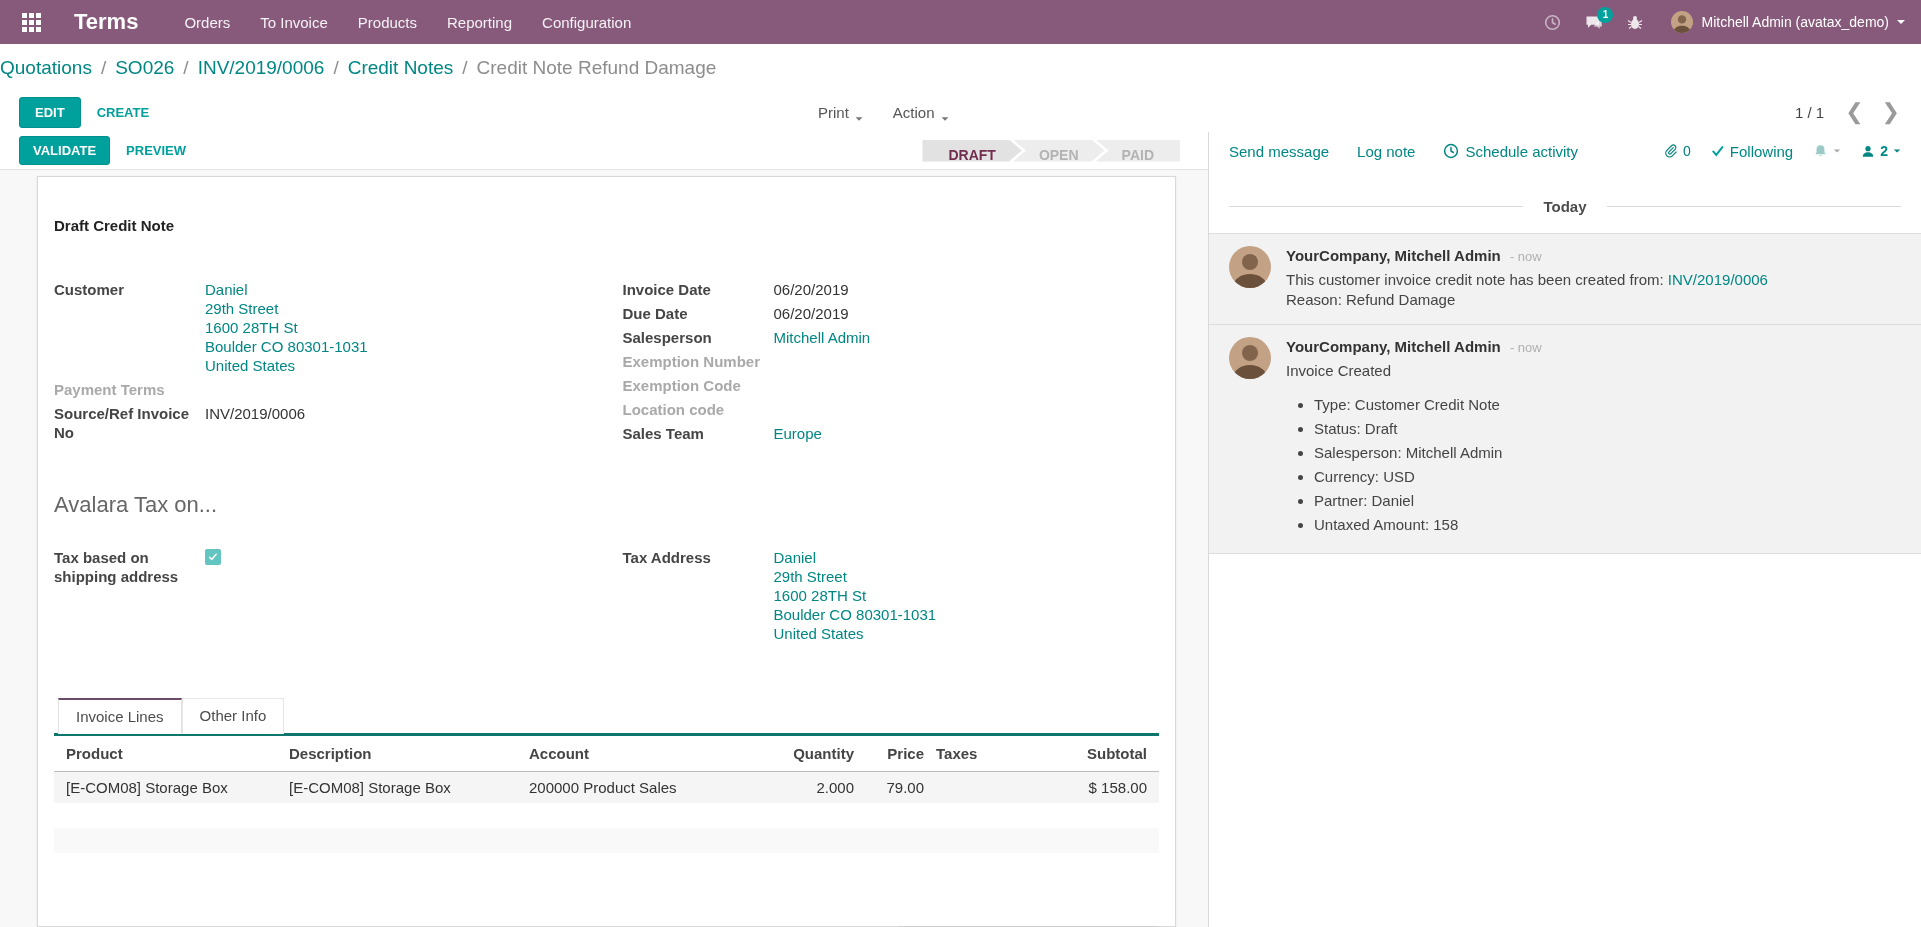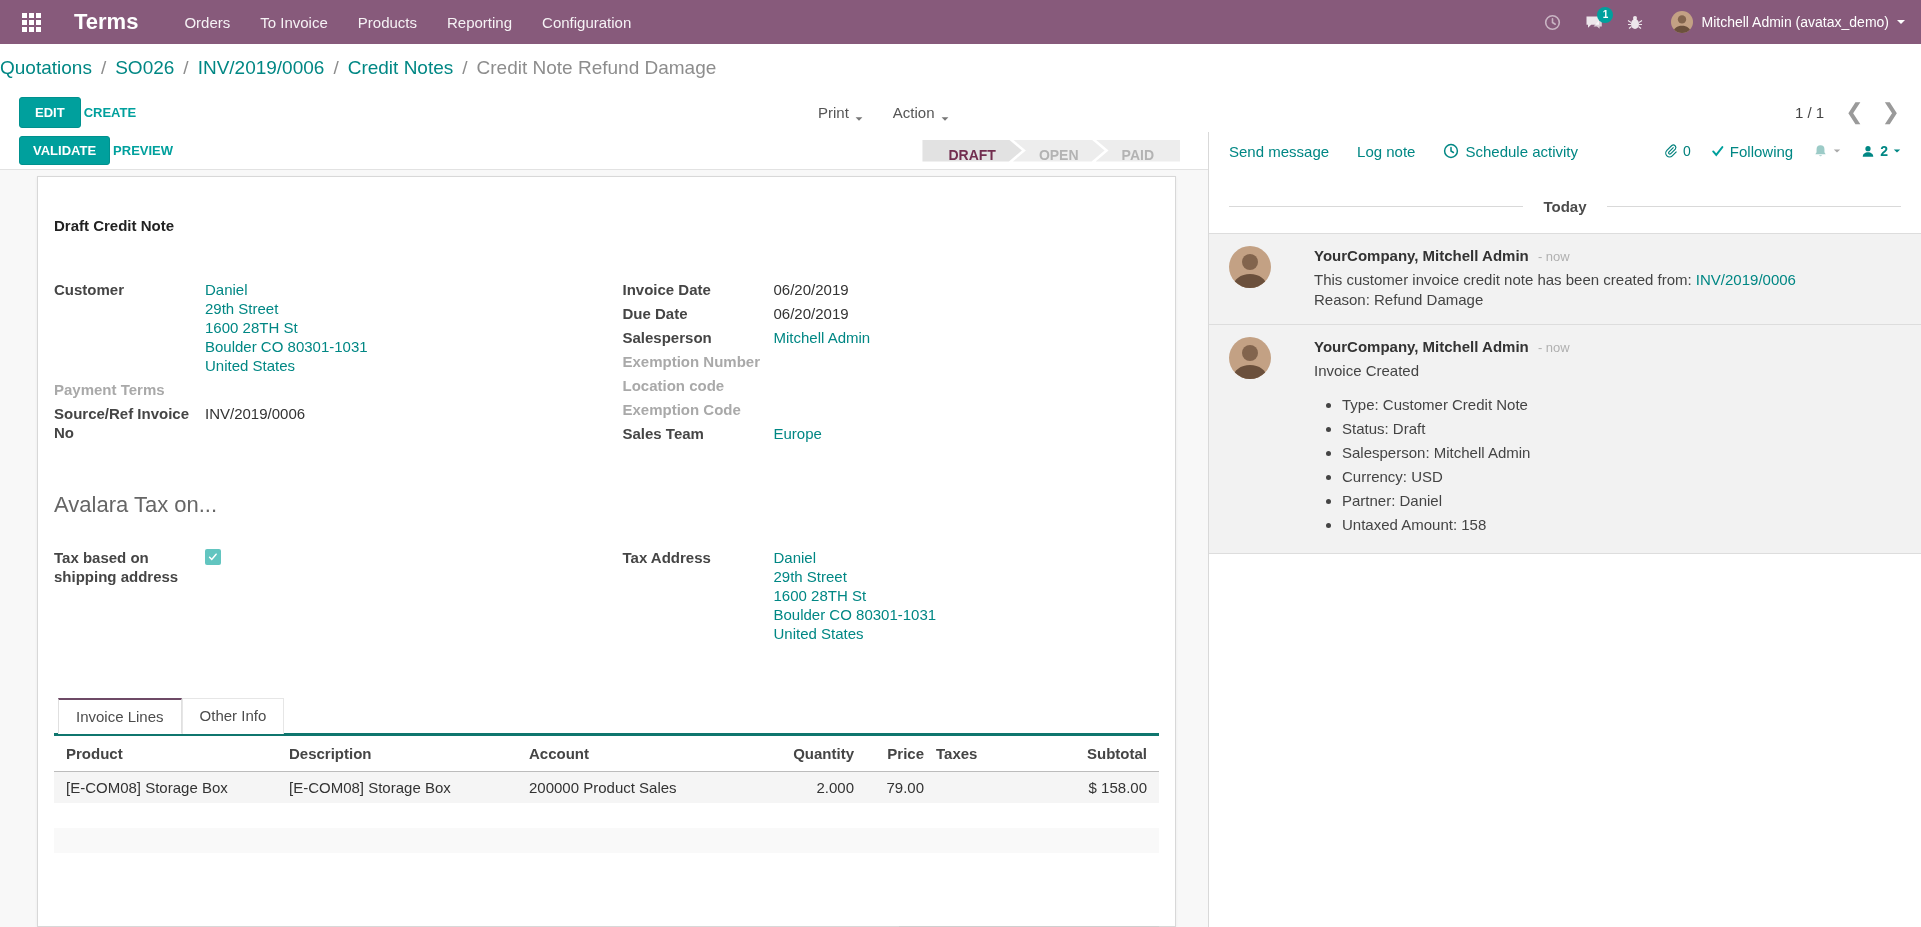--- a/index.html
+++ b/index.html
@@ -25,21 +25,21 @@
   .user-menu .caret { border-top-color: #fff; }
 
   
   .breadcrumb-row { height: 48px; display: flex; align-items: center; font-size: 19px; background: #fff; flex-shrink: 0; }
   .breadcrumb-row a { color: #008784; text-decoration: none; cursor: pointer; }
   .bc-sep { color: #8d8d8d; margin: 0 9px; }
   .bc-current { color: #8d8d8d; }
 
   .cp-buttons { height: 40px; display: flex; align-items: center; padding-left: 19px; position: relative; background: #fff; flex-shrink: 0; }
   .btn-primary { background: #00A09D; color: #fff; border: 1px solid #00918e; font-size: 13px; font-weight: bold; padding: 7px 15px; border-radius: 3px; cursor: pointer; font-family: inherit; }
-  .btn-link { background: none; border: none; color: #00A09D; font-size: 13px; font-weight: bold; padding: 7px 3px; cursor: pointer; font-family: inherit; }
+  .btn-link { background: none; border: none; color: #00A09D; font-size: 13px; font-weight: bold; padding: 7px 16px; cursor: pointer; font-family: inherit; }
   .center-group { position: absolute; left: 818px; display: flex; gap: 30px; }
   .dd { display: flex; align-items: flex-end; gap: 6px; color: #555; font-size: 15px; cursor: pointer; }
   .dd .caret { border-top-color: #777; transform: scale(.85); }
   .pager { margin-left: auto; margin-right: 16px; display: flex; align-items: center; gap: 8px; }
   .pager-count { color: #444; font-size: 15px; margin-right: 8px; }
   .pager-btn { background: none; border: none; color: #9a9a9a; font-size: 22px; line-height: 1; cursor: pointer; padding: 0 5px; font-family: inherit; }
 
   
   .main { display: flex; flex: 1; min-height: 0; }
   .left-pane { width: 1209px; flex-shrink: 0; display: flex; flex-direction: column; border-right: 1px solid #d9d9d9; background: #f8f8f8; }
@@ -103,21 +103,21 @@
   .ico-group .caret { border-top-color: #a9a9a9; transform: scale(.8); }
   .followers { color: #008784; font-size: 14px; font-weight: bold; }
   .followers-group .caret { border-top-color: #008784; }
 
   .thread { flex: 1; overflow: hidden; padding-top: 12px; }
   .day-divider { display: flex; align-items: center; margin: 16px 20px 18px; color: #4c4c4c; font-size: 15px; font-weight: bold; }
   .day-divider::before, .day-divider::after { content: ""; flex: 1; border-top: 1px solid #d9d9d9; }
   .day-divider::before { margin-right: 20px; }
   .day-divider::after { margin-left: 20px; }
 
-  .message { background: #f2f2f2; border-top: 1px solid #ddd; padding: 12px 20px 14px; display: flex; gap: 28px; }
+  .message { background: #f2f2f2; border-top: 1px solid #ddd; padding: 12px 20px 14px; display: flex; }
   .message:last-of-type { border-bottom: 1px solid #ddd; }
   .avatar { width: 42px; height: 42px; border-radius: 50%; overflow: hidden; margin-right: 15px; flex-shrink: 0; }
   .m-content { font-size: 15px; line-height: 20px; min-width: 0; }
   .m-author { font-weight: bold; color: #333; cursor: pointer; }
   .m-time { color: #b0b0b0; font-size: 13px; margin-left: 5px; }
   .m-body { color: #444; margin-top: 3px; }
   .m-body a { color: #008784; text-decoration: none; cursor: pointer; }
   .m-list { margin: 14px 0 0 28px; }
   .m-list li { margin-bottom: 4px; color: #444; }
 
@@ -266,25 +266,25 @@
               </div>
               <div class="frow">
                 <span class="flabel">Salesperson</span>
                 <span class="fval"><a class="link">Mitchell Admin</a></span>
               </div>
               <div class="frow">
                 <span class="flabel empty">Exemption Number</span>
                 <span class="fval"></span>
               </div>
               <div class="frow">
+                <span class="flabel empty">Exemption Code</span>
+                <span class="fval"></span>
+              </div>
+              <div class="frow">
                 <span class="flabel empty">Location code</span>
-                <span class="fval"></span>
-              </div>
-              <div class="frow">
-                <span class="flabel empty">Exemption Code</span>
                 <span class="fval"></span>
               </div>
               <div class="frow">
                 <span class="flabel">Sales Team</span>
                 <span class="fval"><a class="link">Europe</a></span>
               </div>
             </div>
           </div>
 
           <div class="av-title">Avalara Tax on...</div>

